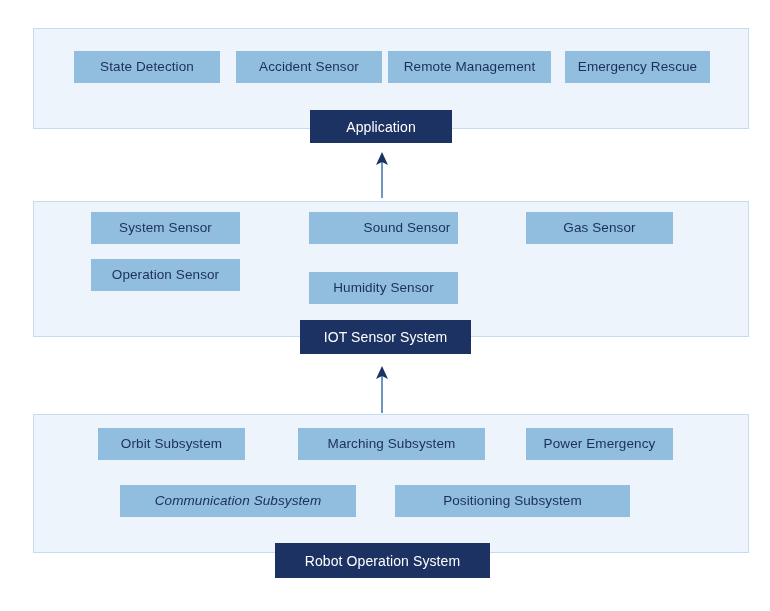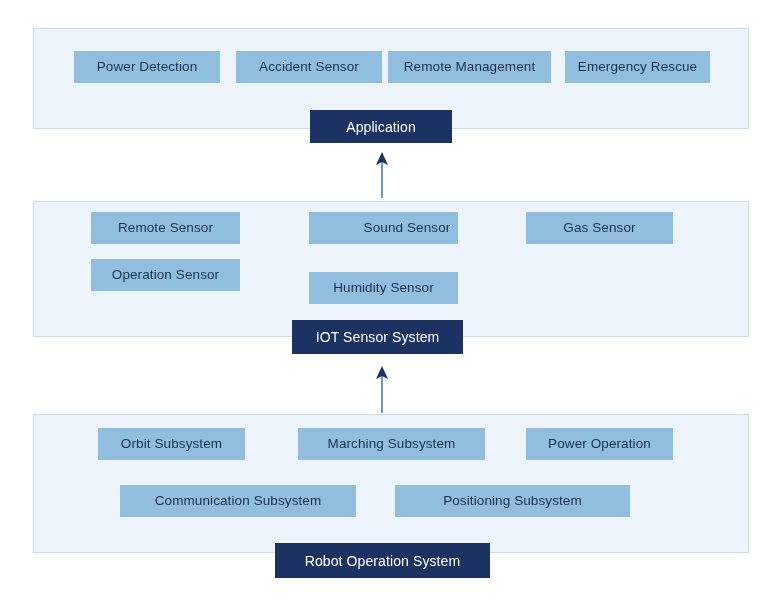--- a/index.html
+++ b/index.html
@@ -69,62 +69,62 @@
     overflow: visible;
   }
 </style>
 </head>
 <body>
 
 <div id="diagram">
 
   <div class="layer-panel" style="left:33px; top:28px; width:716px; height:101px;"></div>
 
-  <div class="item-box" style="left:74px; top:51px; width:146px; height:32px;">Power Detection</div>
+  <div class="item-box" style="left:74px; top:51px; width:146px; height:32px;">State Detection</div>
 
   <div class="item-box" style="left:236px; top:51px; width:146px; height:32px;">Accident Sensor</div>
 
   <div class="item-box" style="left:388px; top:51px; width:163px; height:32px;">Remote Management</div>
 
   <div class="item-box" style="left:565px; top:51px; width:145px; height:32px;">Emergency Rescue</div>
 
   <div class="layer-label" style="left:310px; top:110px; width:142px; height:33px;">Application</div>
 
   <svg class="arrow-svg" style="left:374px; top:152px;" width="16" height="46" viewBox="0 0 16 46">
     <line x1="8" y1="46" x2="8" y2="9" stroke="#4a7cb3" stroke-width="1.6"></line>
     <polygon points="8,0 14,13 8,10 2,13" fill="#1b3263"></polygon>
   </svg>
 
   <div class="layer-panel" style="left:33px; top:201px; width:716px; height:136px;"></div>
 
-  <div class="item-box" style="left:91px; top:212px; width:149px; height:32px;">Remote Sensor</div>
+  <div class="item-box" style="left:91px; top:212px; width:149px; height:32px;">System Sensor</div>
 
   <div class="item-box" style="left:309px; top:212px; width:149px; height:32px;padding-left:47px;">Sound Sensor</div>
 
   <div class="item-box" style="left:526px; top:212px; width:147px; height:32px;">Gas Sensor</div>
 
   <div class="item-box" style="left:91px; top:259px; width:149px; height:32px;">Operation Sensor</div>
 
   <div class="item-box" style="left:309px; top:259px; width:149px; height:32px;margin-top:13px;">Humidity Sensor</div>
 
 
-  <div class="layer-label" style="left:292px; top:320px; width:171px; height:34px;">IOT Sensor System</div>
+  <div class="layer-label" style="left:300px; top:320px; width:171px; height:34px;">IOT Sensor System</div>
 
   <svg class="arrow-svg" style="left:374px; top:366px;" width="16" height="47" viewBox="0 0 16 47">
     <line x1="8" y1="47" x2="8" y2="9" stroke="#4a7cb3" stroke-width="1.6"></line>
     <polygon points="8,0 14,13 8,10 2,13" fill="#1b3263"></polygon>
   </svg>
 
   <div class="layer-panel" style="left:33px; top:414px; width:716px; height:139px;"></div>
 
   <div class="item-box" style="left:98px; top:428px; width:147px; height:32px;">Orbit Subsystem</div>
 
   <div class="item-box" style="left:298px; top:428px; width:187px; height:32px;">Marching Subsystem</div>
 
-  <div class="item-box" style="left:526px; top:428px; width:147px; height:32px;">Power Operation</div>
+  <div class="item-box" style="left:526px; top:428px; width:147px; height:32px;">Power Emergency</div>
 
-  <div class="item-box" style="left:120px; top:485px; width:236px; height:32px;">Communication Subsystem</div>
+  <div class="item-box" style="left:120px; top:485px; width:236px; height:32px;font-style:italic;">Communication Subsystem</div>
 
   <div class="item-box" style="left:395px; top:485px; width:235px; height:32px;">Positioning Subsystem</div>
 
   <div class="layer-label" style="left:275px; top:543px; width:215px; height:35px;">Robot Operation System</div>
 
 </div>
 
 </body></html>

